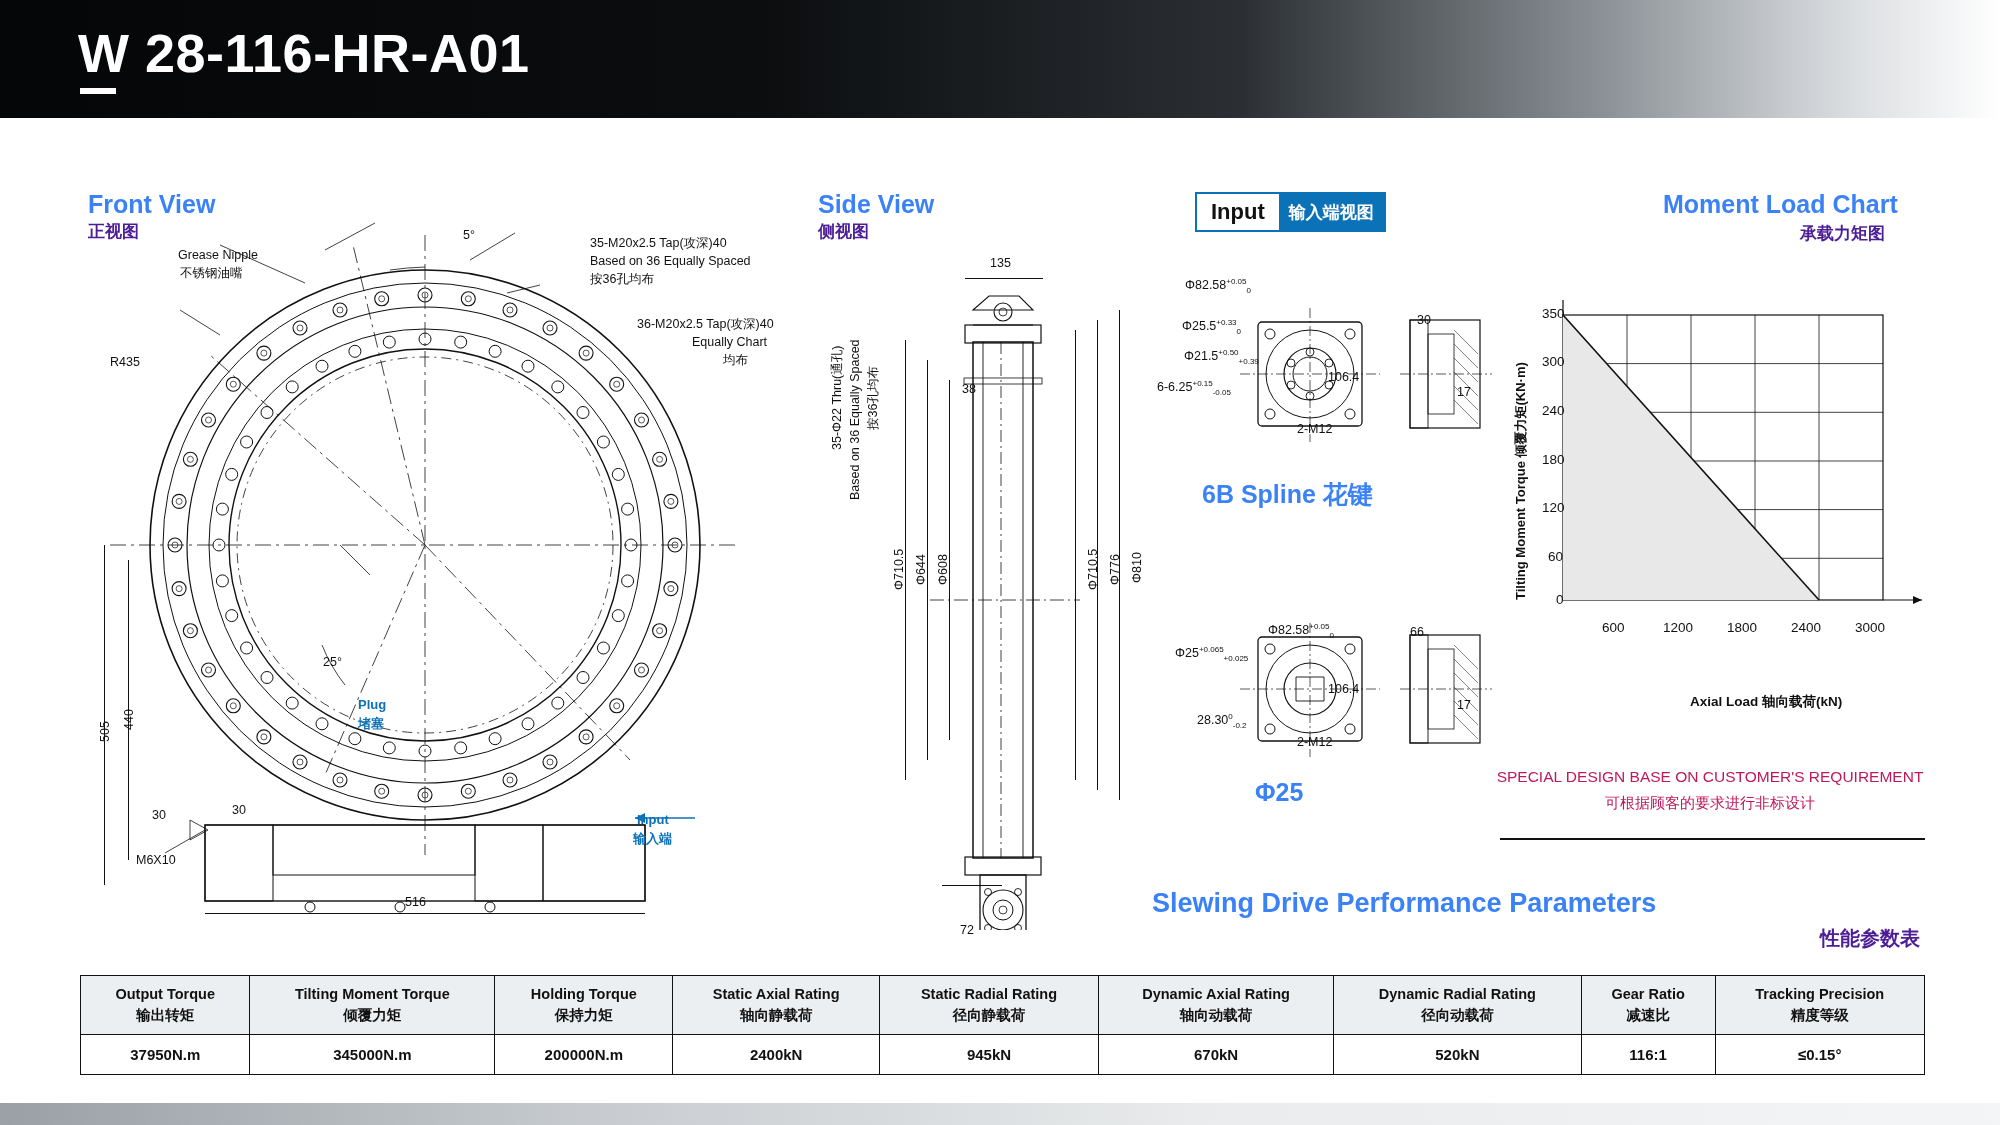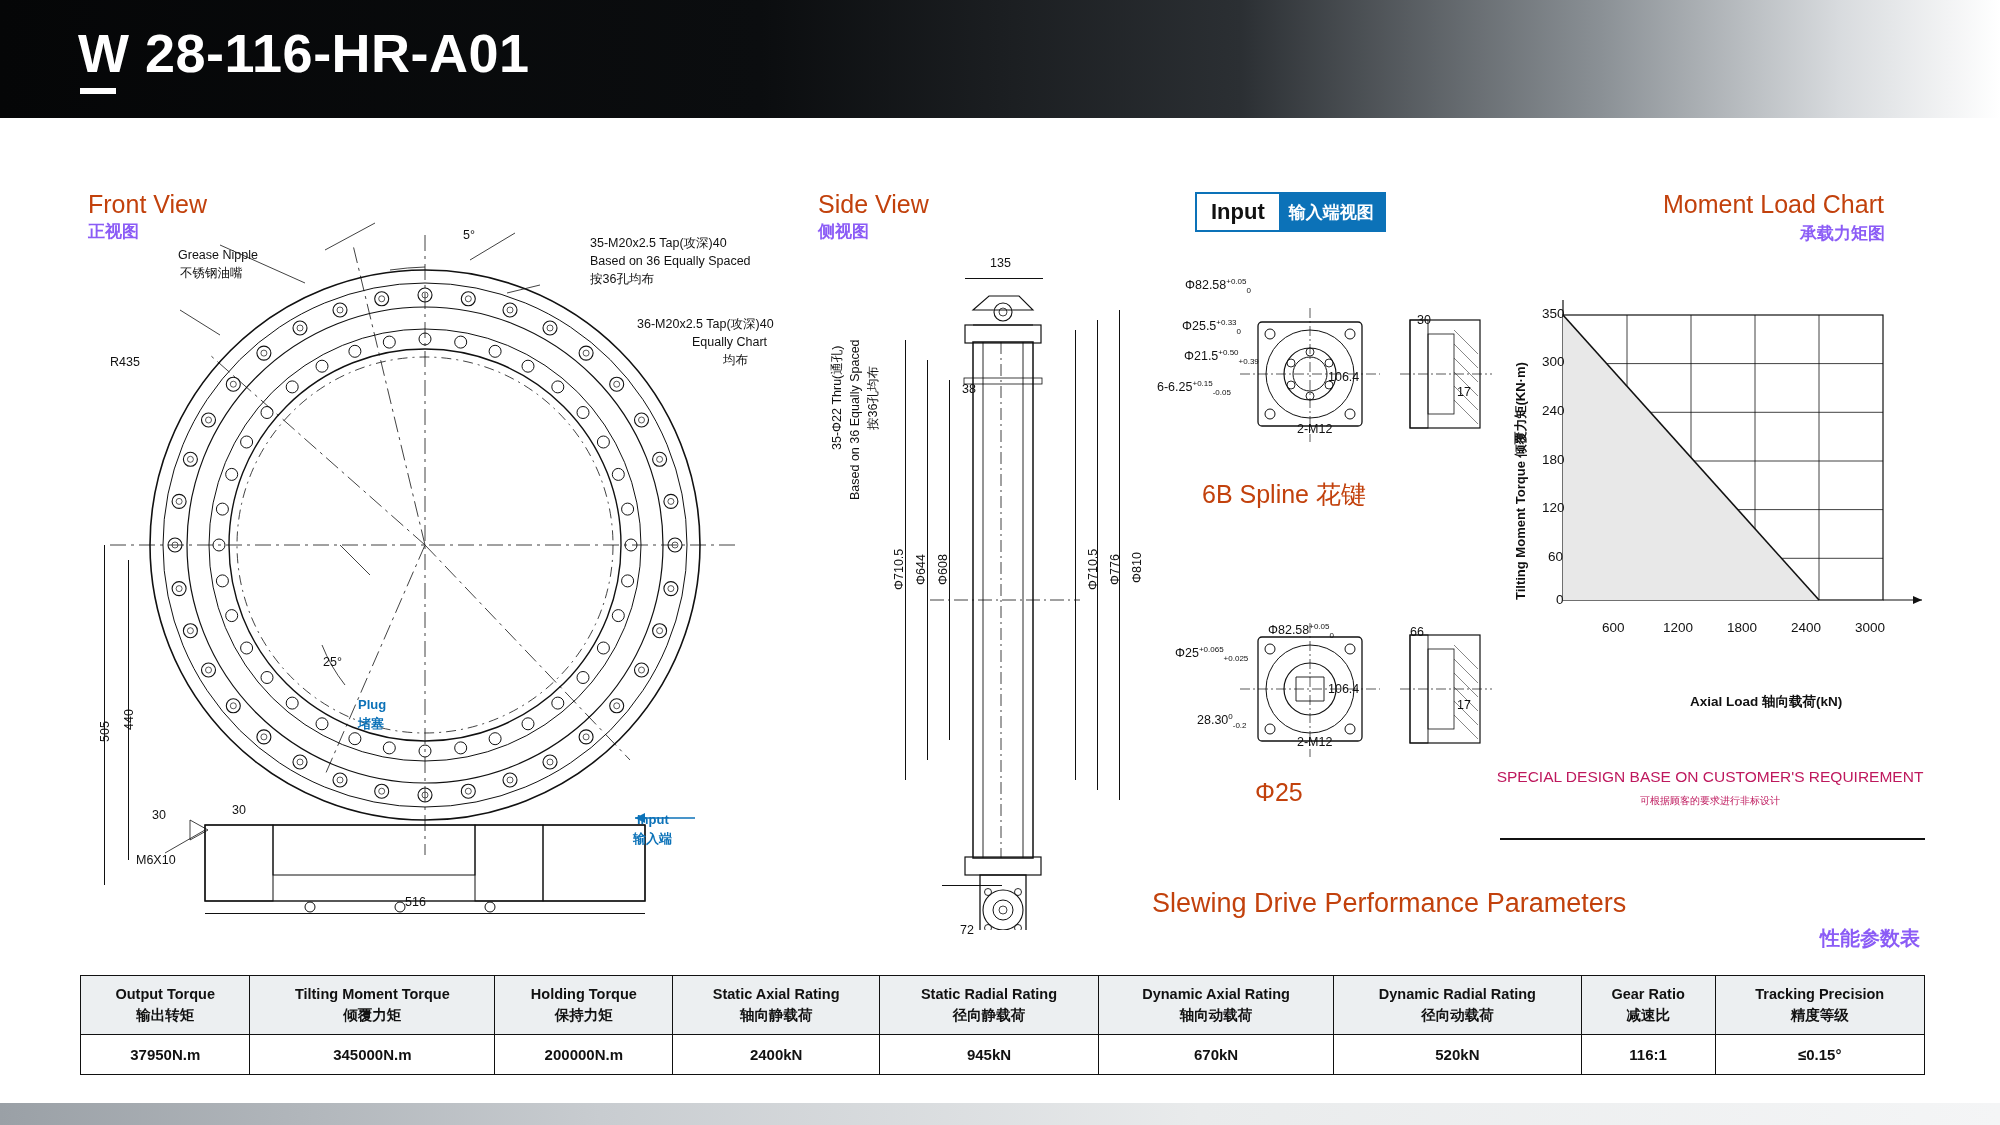--- a/index.html
+++ b/index.html
@@ -11,40 +11,40 @@
           background:linear-gradient(90deg,#050607 0%,#0b0d0f 38%,#2b2f33 62%,#8a9095 80%,#d8dbde 92%,#ffffff 100%);}
   .header .title{position:absolute;left:78px;top:22px;color:#fff;font-size:54px;font-weight:bold;letter-spacing:0.5px;
                  font-family:"Liberation Sans",sans-serif;}
   .header .uline{position:absolute;left:80px;top:88px;width:36px;height:6px;background:#fff;}
 
   
   .footer{position:absolute;left:0;bottom:0;width:2000px;height:22px;
           background:linear-gradient(90deg,#9aa0a6 0%,#c8ccd0 30%,#e9ebec 60%,#f4f5f6 100%);}
 
   
-  .sec-title{position:absolute;color:#c2410c;font-weight:normal;font-size:25px;white-space:nowrap;}
-  .sec-sub{position:absolute;color:#8b5cf6;font-weight:bold;font-size:17px;white-space:nowrap;}
+  .sec-title{position:absolute;color:#3b82f6;font-weight:bold;font-size:25px;white-space:nowrap;}
+  .sec-sub{position:absolute;color:#4c1d95;font-weight:bold;font-size:17px;white-space:nowrap;}
   .lbl{position:absolute;font-size:12.5px;color:#111;white-space:nowrap;line-height:1.25;}
   .lbl.blue{color:#0c72b8;font-weight:bold;font-size:13px;}
   .vert{position:absolute;font-size:12.5px;color:#111;white-space:nowrap;transform-origin:0 0;transform:rotate(-90deg);line-height:1.25;}
 
   
   .dim-h{position:absolute;height:1px;background:#111;}
   .dim-v{position:absolute;width:1px;background:#111;}
 
   svg{display:block;}
 
   
   .input-badge{position:absolute;border:2px solid #0c72b8;display:flex;align-items:stretch;height:36px;}
   .input-badge .en{display:flex;align-items:center;padding:0 14px;font-weight:bold;font-size:22px;color:#111;}
   .input-badge .cn{display:flex;align-items:center;padding:0 10px;font-weight:bold;font-size:17px;color:#fff;background:#0c72b8;}
 
   
   .note{position:absolute;text-align:center;font-size:15.5px;color:#be185d;white-space:nowrap;}
-  .note.cn{font-size:10px;}
+  .note.cn{font-size:15px;}
   .note-rule{position:absolute;height:2px;background:#111;}
 
   
   table.params{position:absolute;left:80px;top:975px;width:1845px;border-collapse:collapse;}
   table.params th,table.params td{border:1px solid #111;text-align:center;}
   table.params th{background:#eceff1;padding:8px 12px;font-size:14.5px;font-weight:bold;line-height:1.45;}
   table.params td{padding:11px 4px;font-size:15px;font-weight:bold;}
   .axis-ylab{position:absolute;font-size:13px;font-weight:bold;white-space:nowrap;transform-origin:0 0;transform:rotate(-90deg);}
   .axis-xlab{position:absolute;font-size:13.5px;font-weight:bold;white-space:nowrap;}
   .tick{position:absolute;font-size:13.5px;color:#111;white-space:nowrap;}

